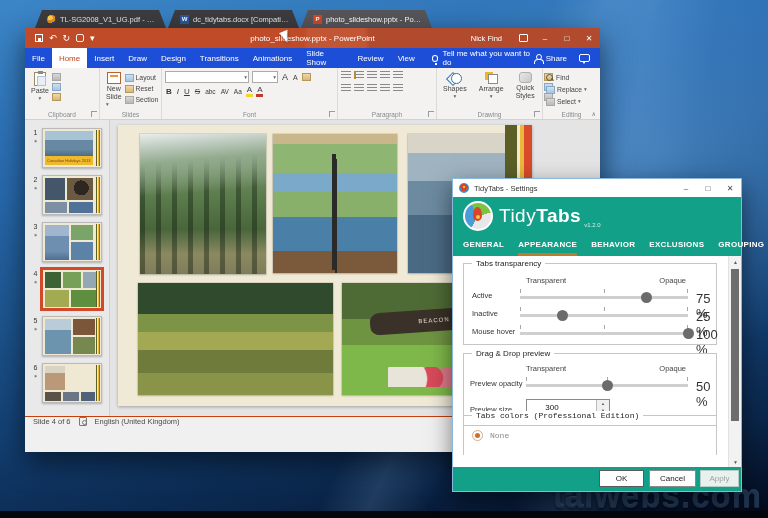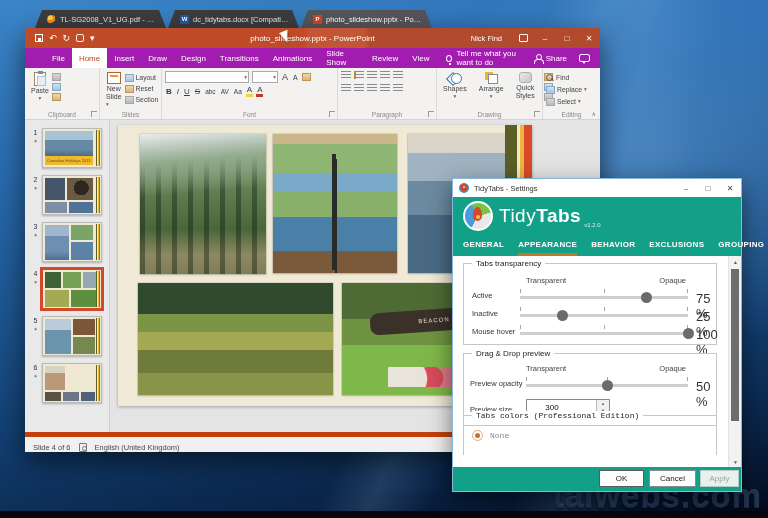--- a/index.html
+++ b/index.html
@@ -48,21 +48,21 @@
   .qat .g { font-size:9px; line-height:1; color:#fff; }
   .save-ic { width:8px; height:8px; border:1px solid #fff; position:relative; }
   .save-ic::after { content:""; position:absolute; left:2px; bottom:0; width:3px; height:3px; background:#fff; }
   .qat-box { width:8px; height:8px; border:1px solid rgba(255,255,255,.9); border-radius:2px; }
   .ppt-title { position:absolute; left:0; right:0; text-align:center; font-size:8px; color:#fff; pointer-events:none; }
   .tb-right { margin-left:auto; display:flex; align-items:center; height:100%; }
   .user { font-size:7.5px; margin-right:10px; }
   .wbtn { width:22px; height:100%; display:flex; align-items:center; justify-content:center; font-size:8px; color:#fff; }
   .ribbon-disp { width:9px; height:8px; border:1px solid #fff; border-radius:1px; }
 
-  .ppt-tabs { height:20px; background:#a21caf; display:flex; align-items:center; color:#fff; font-size:8px; position:relative;padding-left:20px; }
+  .ppt-tabs { height:20px; background:#1d4ed8; display:flex; align-items:center; color:#fff; font-size:8px; position:relative; }
   .rtab { padding:0 7px; height:100%; display:flex; align-items:center; }
   .rtab.active { background:#fff; color:#c3481f; }
   .tellme { display:flex; align-items:center; gap:4px; margin-left:10px; font-size:8px; }
   .bulb { width:7px; height:7px; border:1px solid #fff; border-radius:50%; position:relative; }
   .bulb::after { content:""; position:absolute; left:2px; top:7px; width:2px; height:2px; background:#fff; }
   .tabs-right { margin-left:auto; display:flex; align-items:center; gap:12px; padding-right:10px; }
   .share-w { display:flex; align-items:center; gap:4px; font-size:8px; }
   .person { width:8px; height:9px; position:relative; }
   .person::before { content:""; position:absolute; left:2px; top:0; width:4px; height:4px; border:1px solid #fff; border-radius:50%; }
   .person::after { content:""; position:absolute; left:0; top:5px; width:8px; height:4px; border:1px solid #fff; border-bottom:none; border-radius:4px 4px 0 0; }
@@ -162,21 +162,21 @@
   .sign { position:absolute; left:28px; top:26px; right:6px; height:22px; background:#3a3128; border-radius:10px/8px;
     transform:rotate(-4deg); color:#e8e2d2; font-size:6px; letter-spacing:1px; display:flex; align-items:center; justify-content:center; }
   .flowers { position:absolute; left:46px; bottom:8px; width:90px; height:20px;
     background:radial-gradient(circle at 20% 60%, #e8e4da 0 28%, transparent 30%),
       radial-gradient(circle at 48% 55%, #d84a5a 0 24%, transparent 26%),
       radial-gradient(circle at 72% 62%, #e07a8a 0 22%, transparent 24%),
       radial-gradient(circle at 90% 58%, #d0435a 0 18%, transparent 20%); }
   .notes-pane { position:absolute; left:0; right:0; top:286px; bottom:0; background:#f2f2f2; border-top:1px solid #d6d6d6;
     font-size:8px; color:#6a6a6a; padding:7px 0 0 10px; }
 
-  .statusbar { height:20px; background:#f0f0f0; border-top:5px solid #c2410c; display:flex; align-items:flex-end;
+  .statusbar { height:36px; background:#f0f0f0; border-top:1px solid #c2410c; display:flex; align-items:flex-start;
     font-size:7.5px; color:#4a4a4a; padding:0 8px; gap:8px; }
   .a11y-ic { width:8px; height:9px; border:1px solid #777; border-radius:1px; position:relative; }
   .a11y-ic::after { content:""; position:absolute; left:2px; top:2px; width:3px; height:3px; border:1px solid #777; border-radius:50%; }
   .sb-right { margin-left:auto; display:flex; align-items:center; gap:9px; }
   .notes-ic { width:9px; height:7px; background:repeating-linear-gradient(180deg,#8a8a8a 0 1px,transparent 1px 3px); }
   .view-ic { width:11px; height:9px; border:1px solid #9a9a9a; background:#fff; }
   .view-ic.sorter { background:linear-gradient(90deg,#fff 0 4px,#9a9a9a 4px 5px,#fff 5px 100%),
     linear-gradient(180deg,#fff 0 3px,#9a9a9a 3px 4px,#fff 4px 100%); }
 
   

